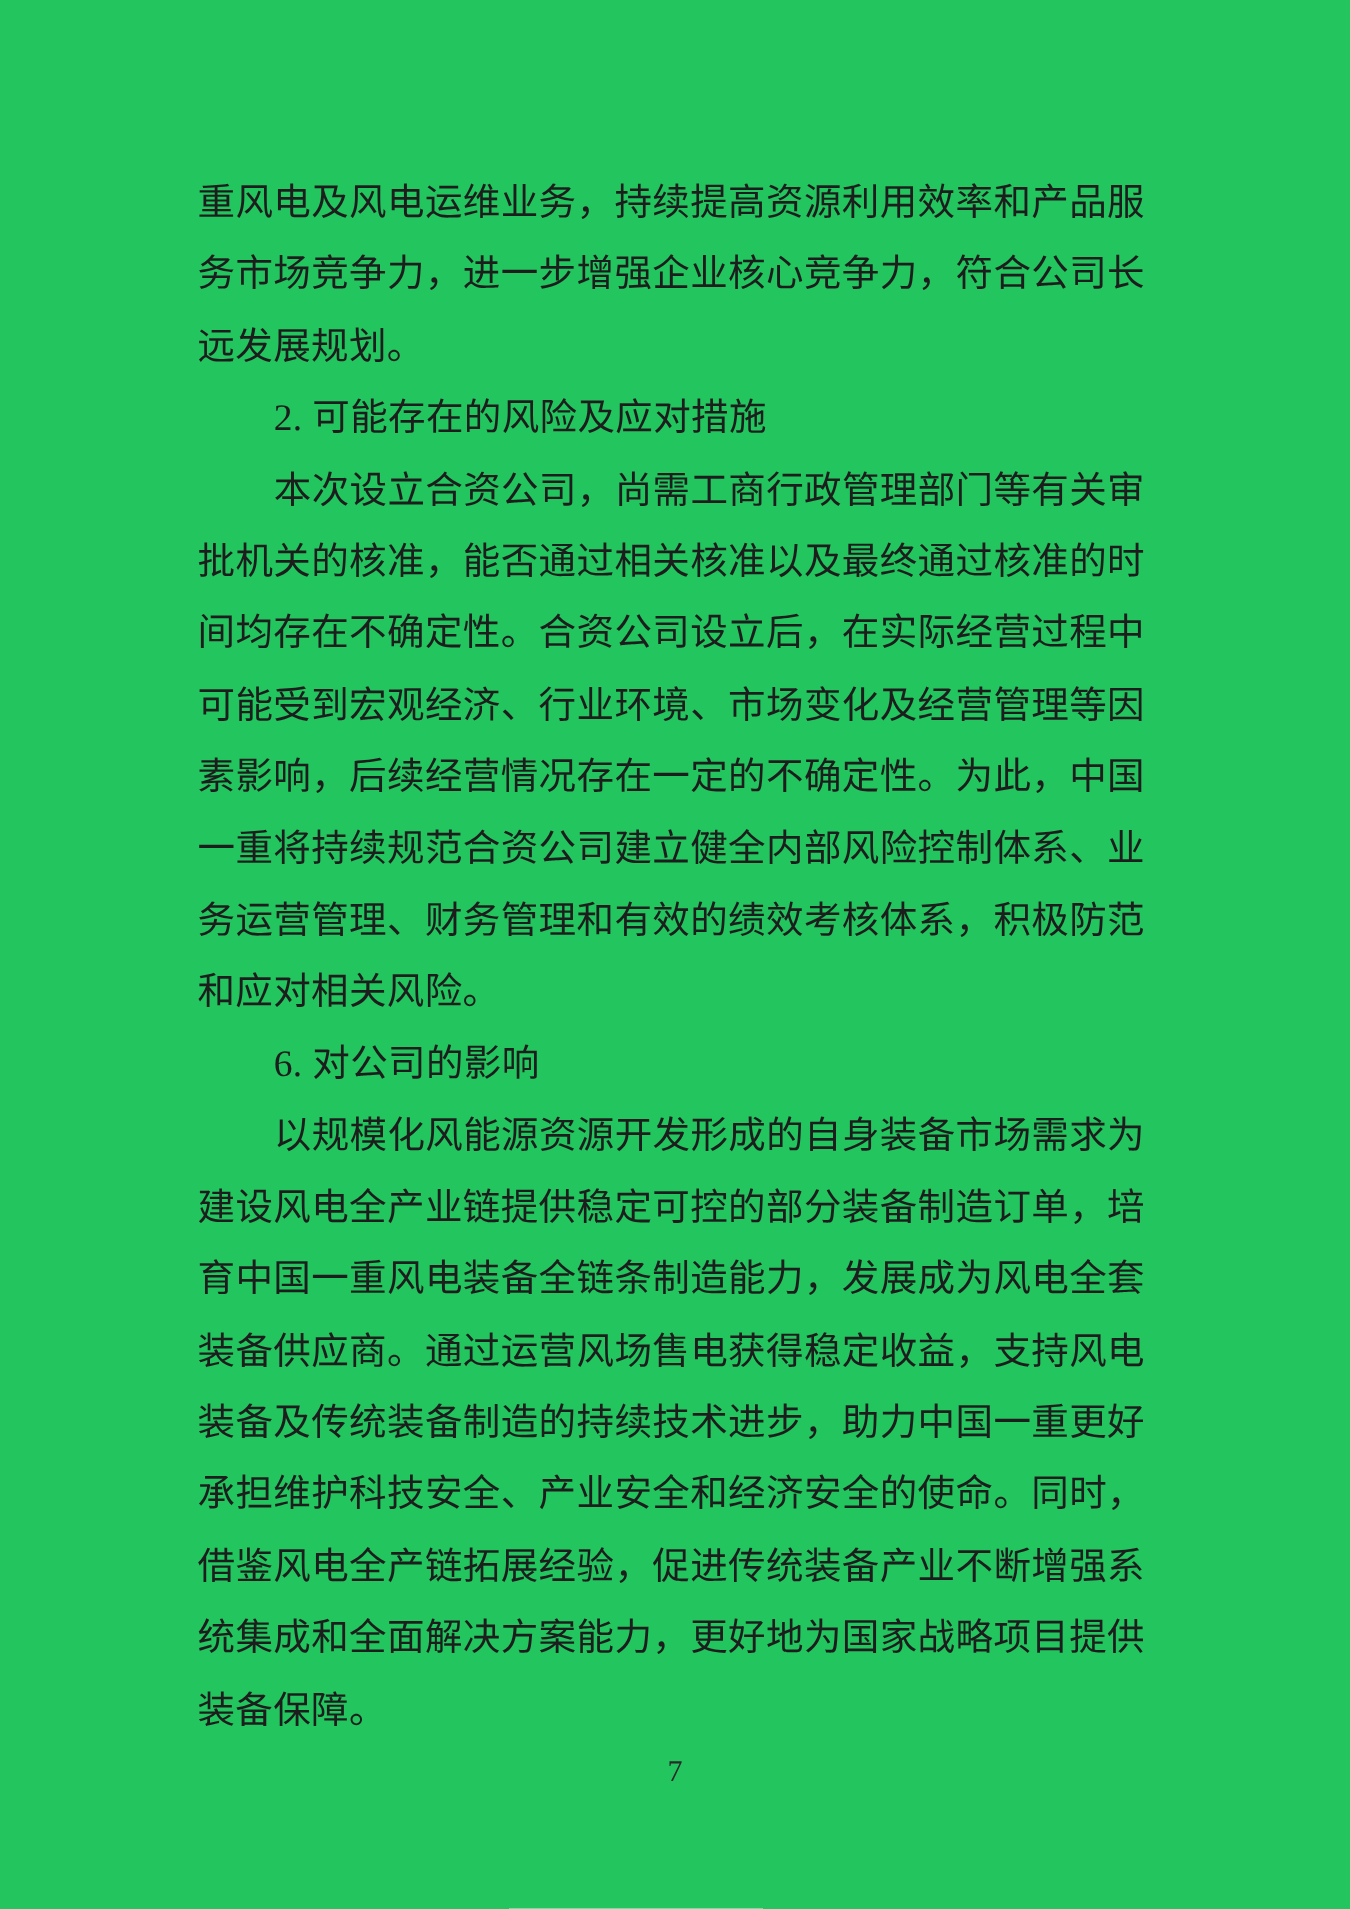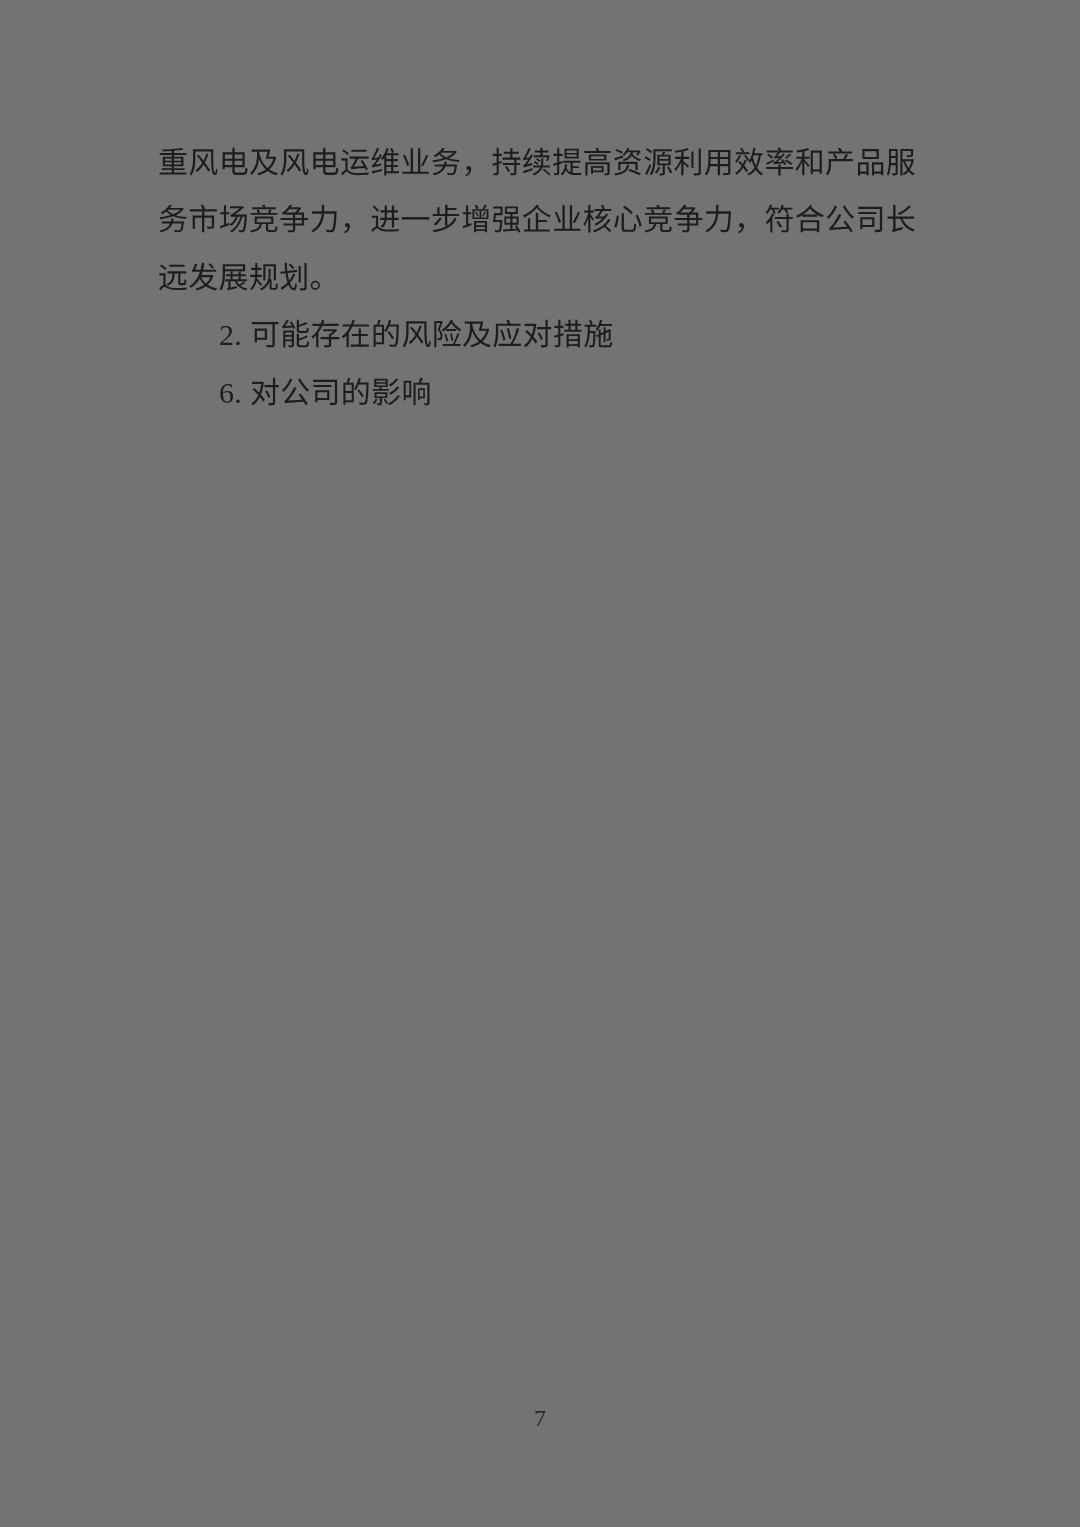--- a/index.html
+++ b/index.html
@@ -5,21 +5,21 @@
   html, body {
     margin: 0;
     padding: 0;
     background: #ffffff;
   }
   .page {
     position: relative;
     width: 1080px;
     height: 1527px;
     margin: 0 auto;
-    background: #737373;
+    background: #22c55e;
     overflow: hidden;
     font-family: "Liberation Serif", "DejaVu Serif", serif;
     color: #1d1d1d;
   }
   .page-body {
     position: absolute;
     left: 158px;
     top: 134px;
     width: 758px;
   }
@@ -53,16 +53,18 @@
     color: #2a2a2a;
   }
 </style>
 </head>
 <body>
 
 <div class="page">
   <div class="page-body">
     <p class="para-no-indent">重风电及风电运维业务，持续提高资源利用效率和产品服务市场竞争力，进一步增强企业核心竞争力，符合公司长远发展规划。</p>
     <p class="section-heading">2. 可能存在的风险及应对措施</p>
+    <p class="para-indent">本次设立合资公司，尚需工商行政管理部门等有关审批机关的核准，能否通过相关核准以及最终通过核准的时间均存在不确定性。合资公司设立后，在实际经营过程中可能受到宏观经济、行业环境、市场变化及经营管理等因素影响，后续经营情况存在一定的不确定性。为此，中国一重将持续规范合资公司建立健全内部风险控制体系、业务运营管理、财务管理和有效的绩效考核体系，积极防范和应对相关风险。</p>
     <p class="section-heading">6. 对公司的影响</p>
+    <p class="para-indent">以规模化风能源资源开发形成的自身装备市场需求为建设风电全产业链提供稳定可控的部分装备制造订单，培育中国一重风电装备全链条制造能力，发展成为风电全套装备供应商。通过运营风场售电获得稳定收益，支持风电装备及传统装备制造的持续技术进步，助力中国一重更好承担维护科技安全、产业安全和经济安全的使命。同时，借鉴风电全产链拓展经验，促进传统装备产业不断增强系统集成和全面解决方案能力，更好地为国家战略项目提供装备保障。</p>
   </div>
   <div class="page-number">7</div>
 </div>
 
 </body></html>

